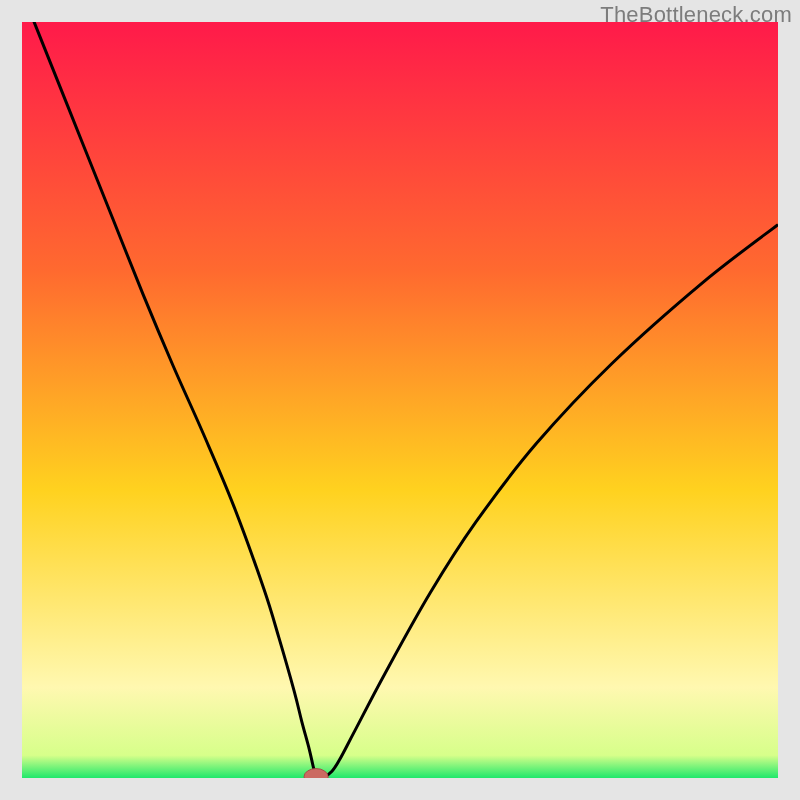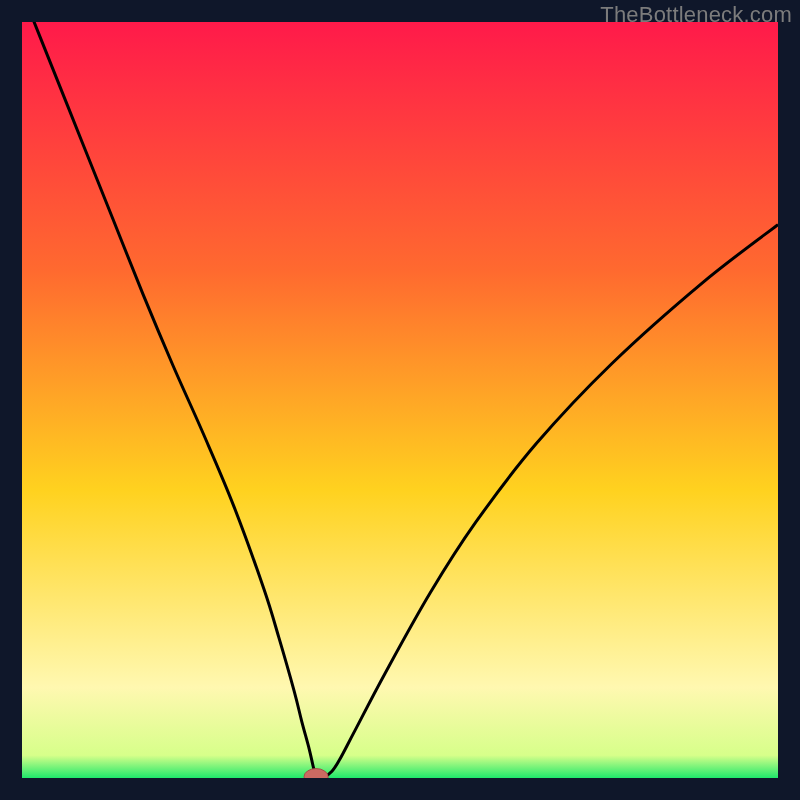--- a/index.html
+++ b/index.html
@@ -10,21 +10,21 @@
     background: #000;
     overflow: hidden;
     font-family: Arial, Helvetica, sans-serif;
   }
   .frame {
     position: absolute;
     left: 0;
     top: 0;
     width: 800px;
     height: 800px;
-    background: #0f172a;
+    background: #e5e5e5;
   }
   .plot {
     position: absolute;
     left: 22px;
     top: 22px;
     width: 756px;
     height: 756px;
     overflow: hidden;
   }
   .watermark {

